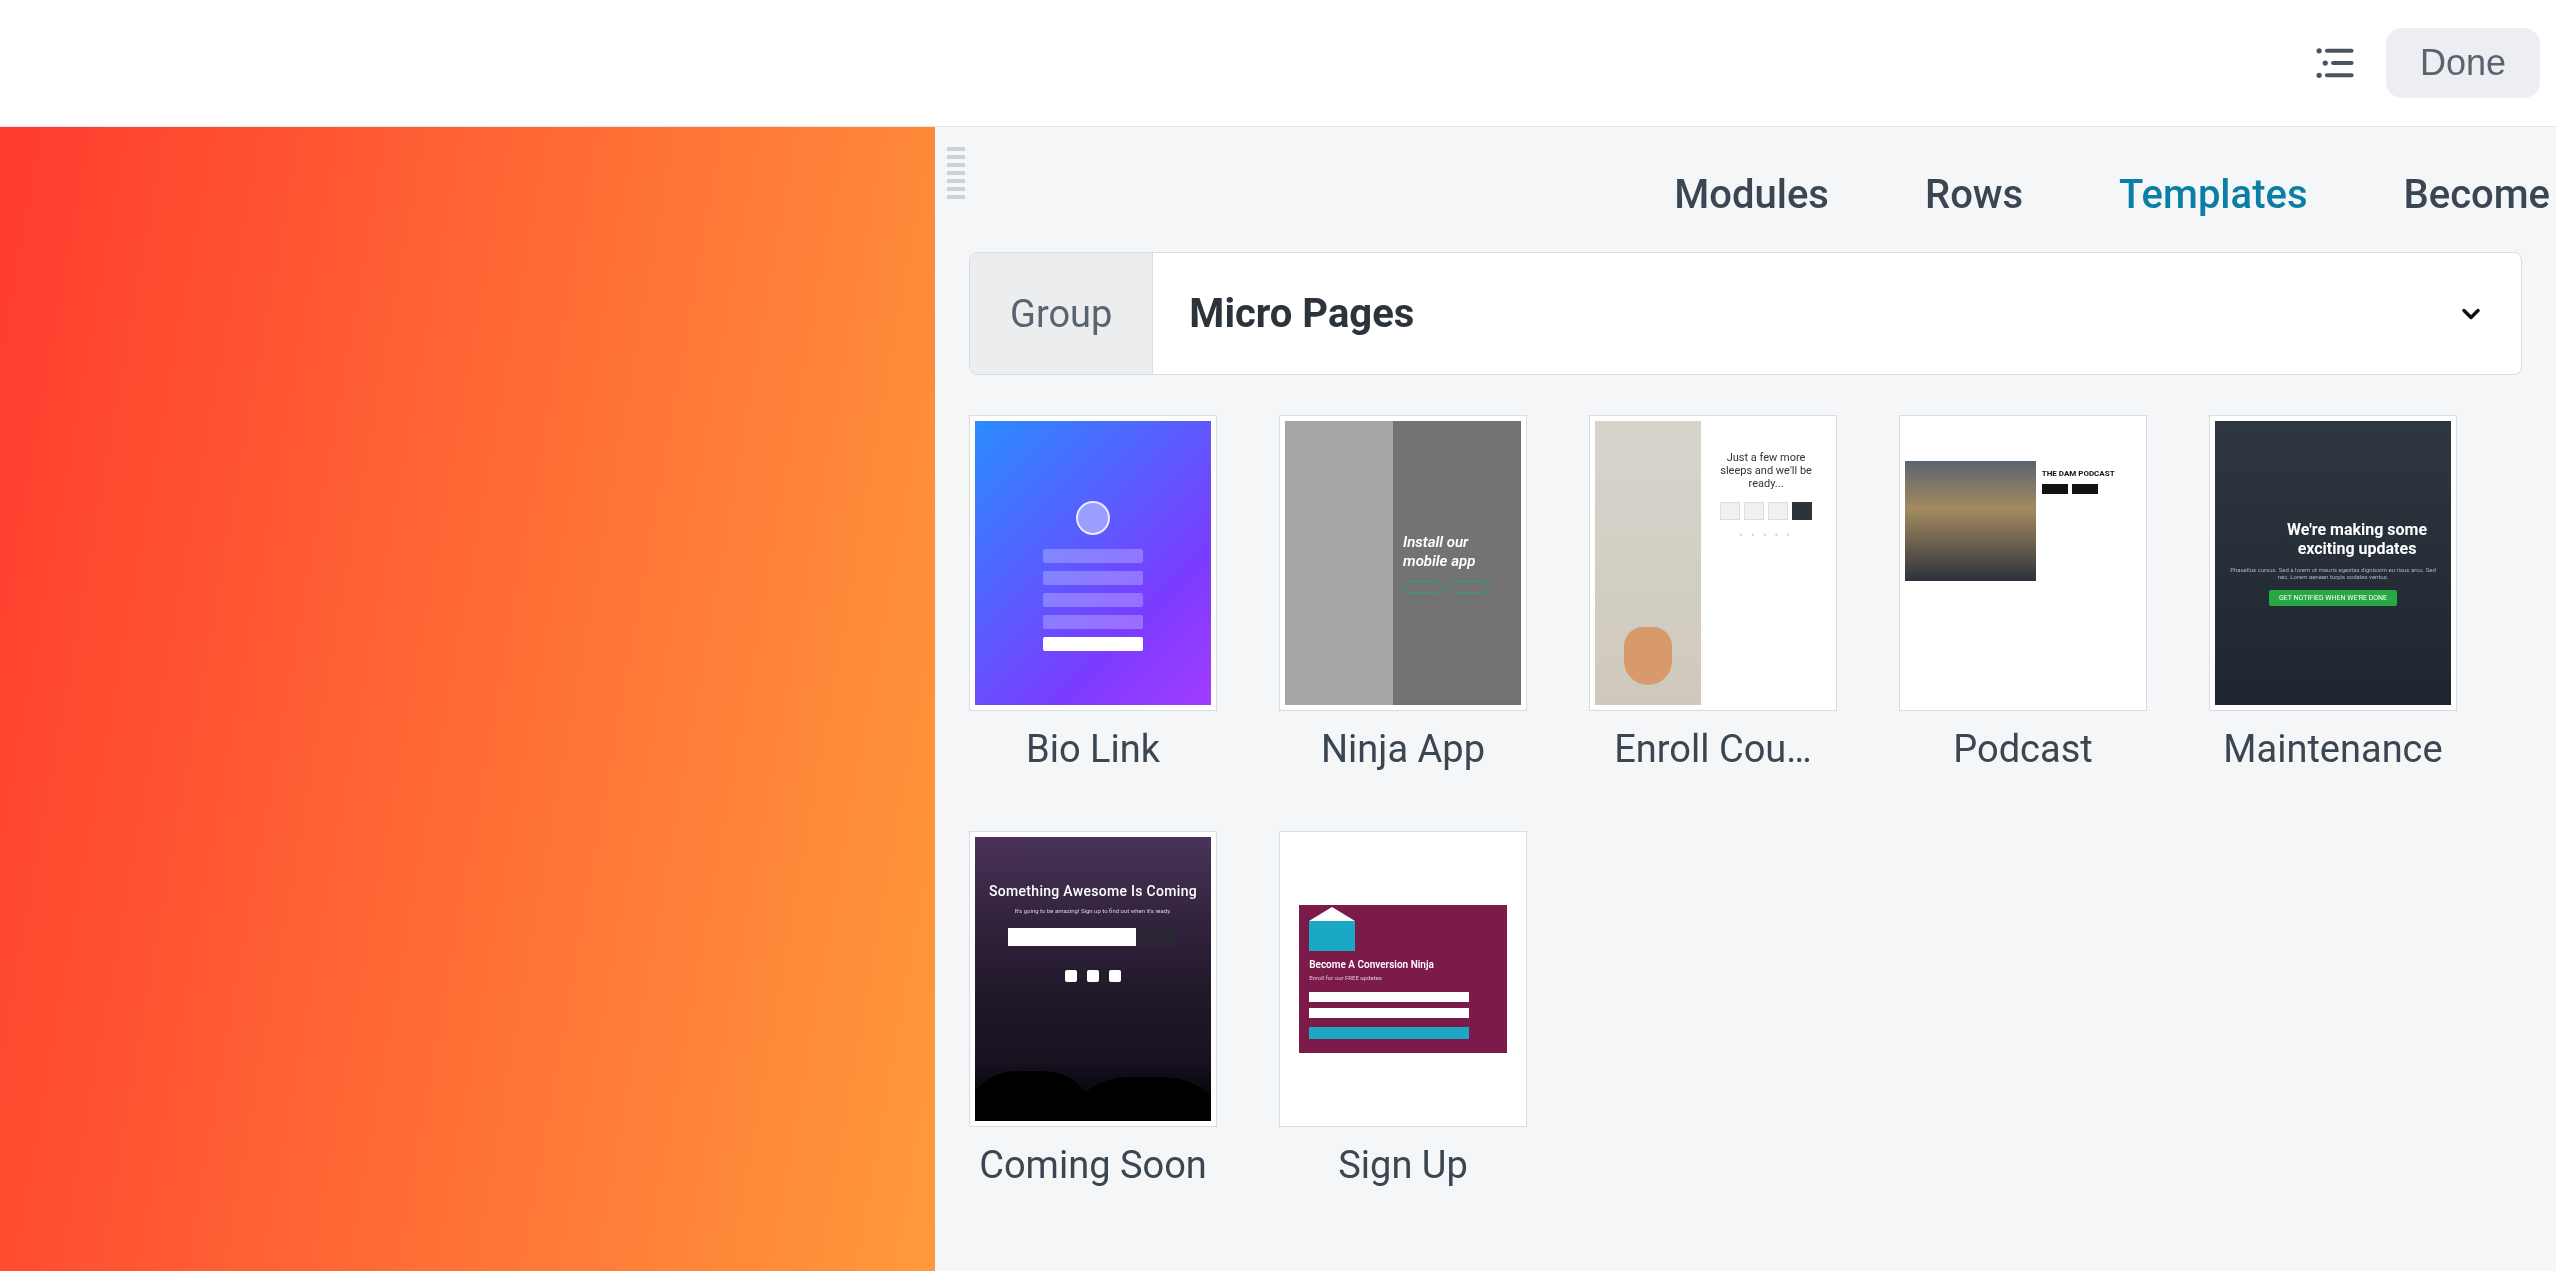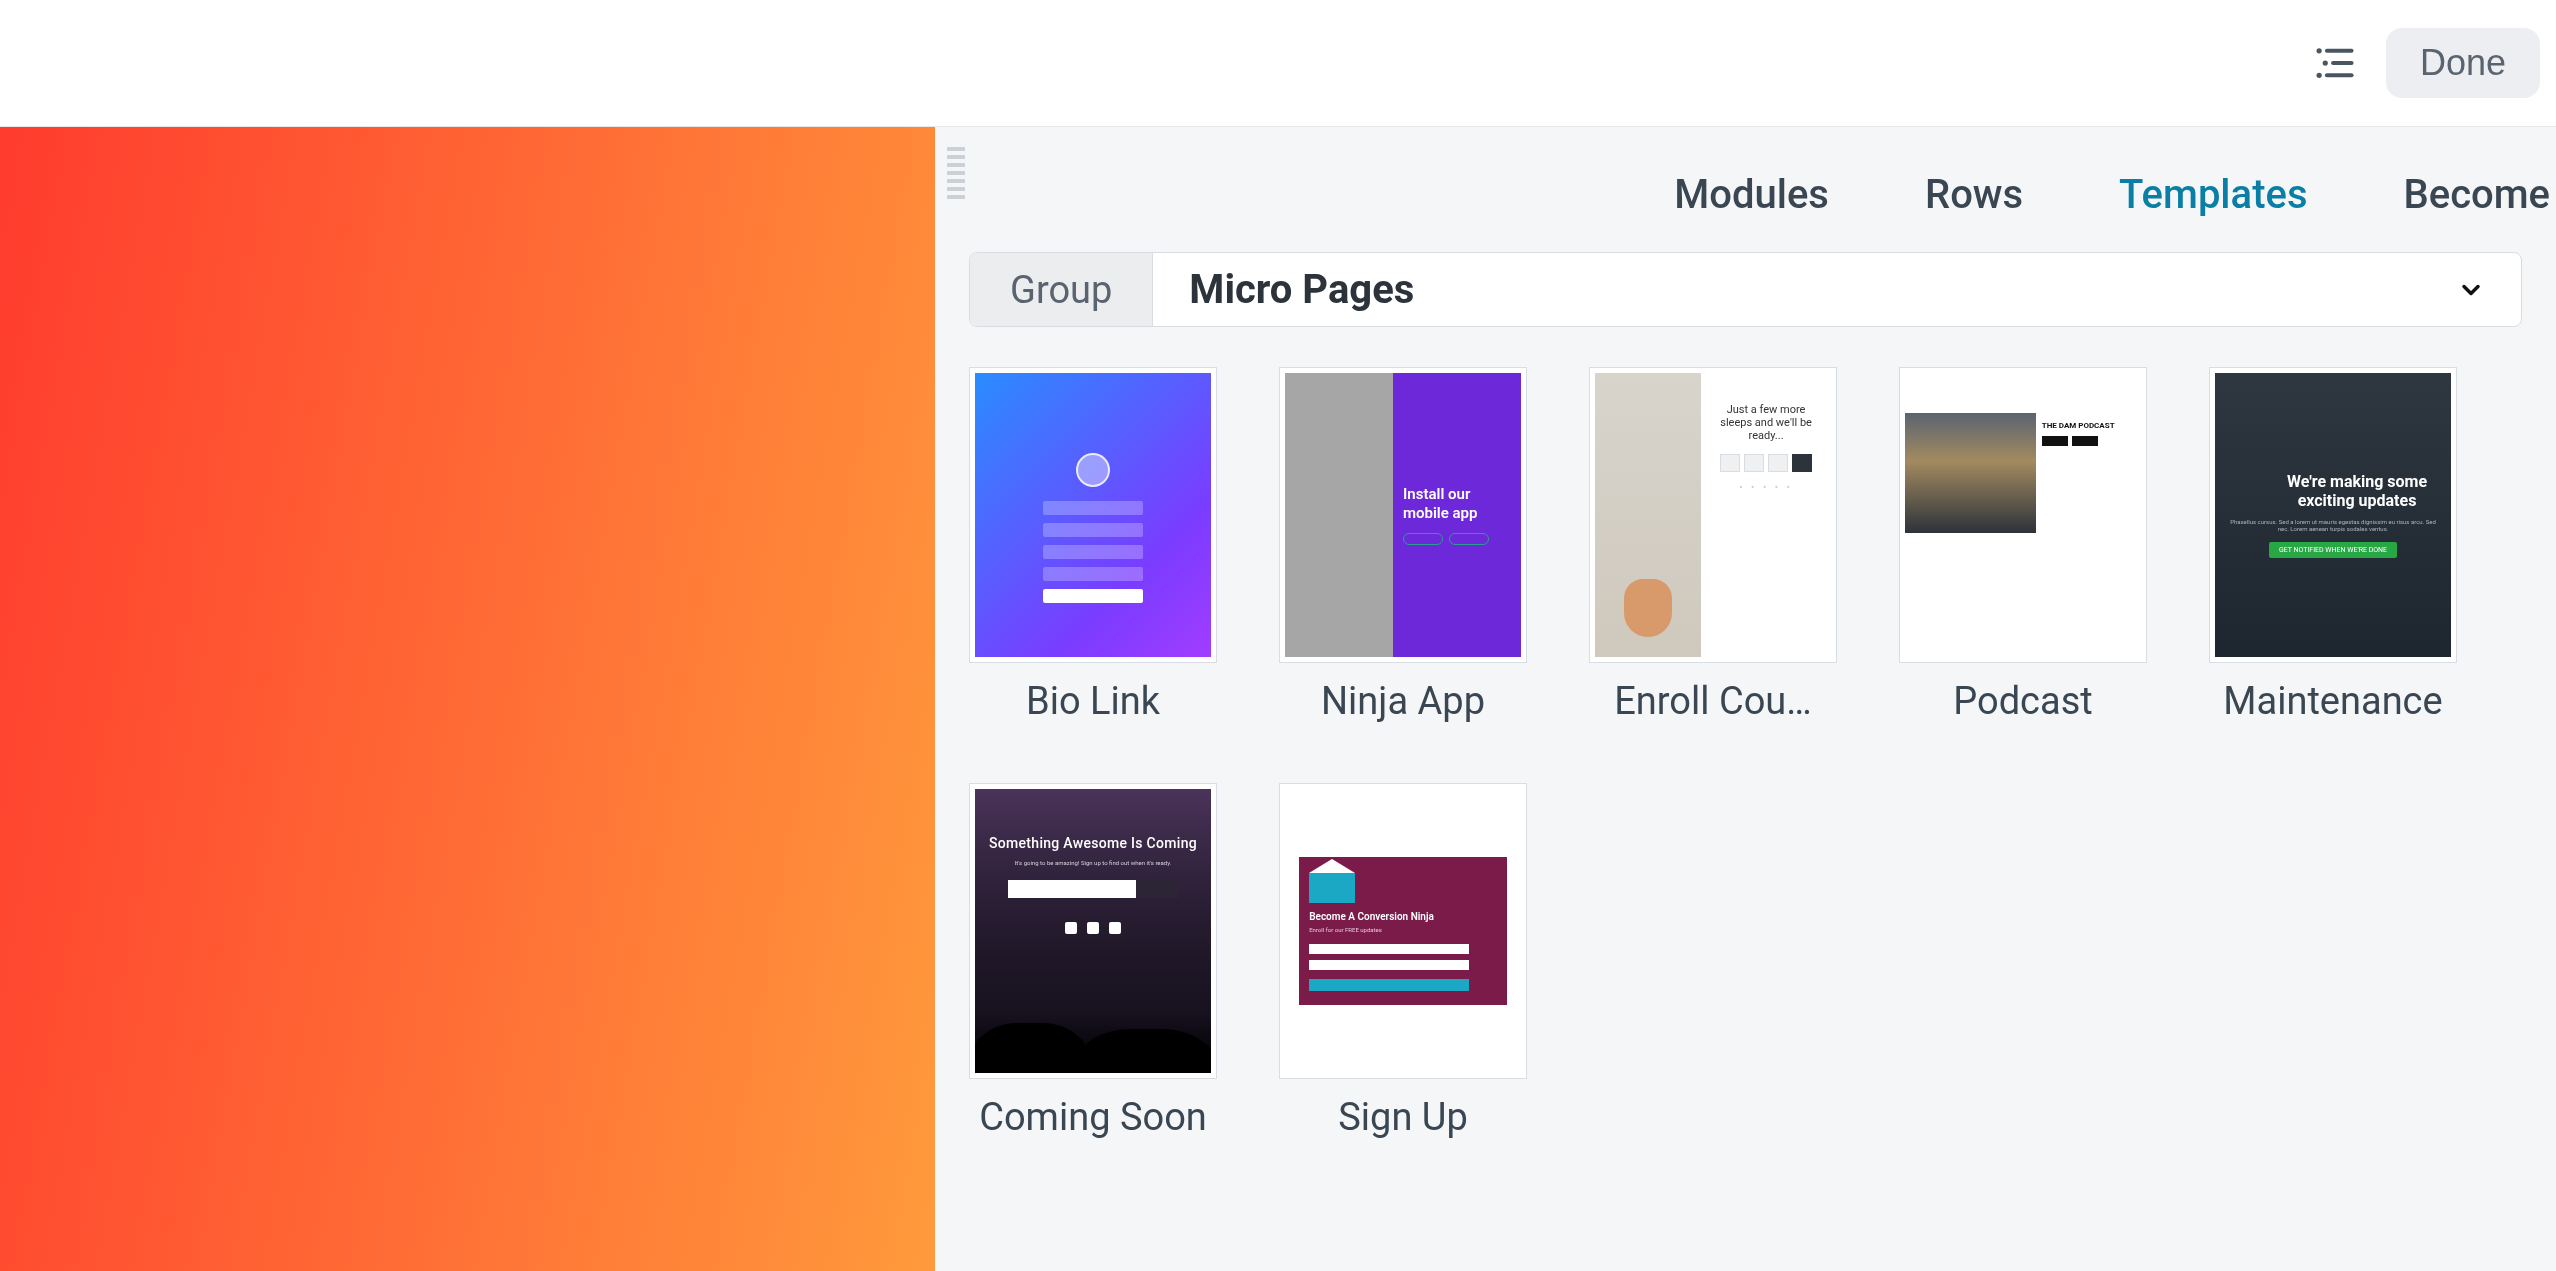--- a/index.html
+++ b/index.html
@@ -18,21 +18,21 @@
 
 .drag-handle { position: absolute; left: 12px; top: 20px; display: flex; flex-direction: column; gap: 4px; }
 .drag-handle span { display: block; width: 18px; height: 4px; background: #cbd1d6; }
 
 
 .tabs { display: flex; justify-content: flex-end; gap: 84px; margin-bottom: 30px; margin-top: 20px; }
 .tab { font-size: 40px; font-weight: 500; color: #3a4652; cursor: pointer; padding: 4px 6px; }
 .tab.active { color: #0a7ea4; }
 
 
-.group-row { margin: 0 34px 40px 34px; display: flex; align-items: stretch; border: 1px solid #d7dde2; border-radius: 8px; background: #fff; height: 75px; overflow: hidden; }
+.group-row { margin: 0 34px 40px 34px; display: flex; align-items: stretch; border: 1px solid #d7dde2; border-radius: 8px; background: #fff; height: 123px; overflow: hidden; }
 .group-label { background: #ecedef; display: flex; align-items: center; justify-content: center; padding: 0 40px; font-size: 38px; color: #5a6470; border-right: 1px solid #d7dde2; }
 .group-value-wrap { flex: 1; display: flex; align-items: center; justify-content: space-between; padding: 0 36px; cursor: pointer; }
 .group-value { font-size: 40px; font-weight: 700; color: #2c333a; }
 .chev { width: 28px; height: 28px; }
 
 
 .grid { display: flex; flex-wrap: wrap; gap: 60px 62px; padding: 0 34px; }
 .card { width: 248px; cursor: pointer; }
 .thumb-outer { border: 1px solid #d7dde2; padding: 5px; background: #fff; }
 .thumb { width: 100%; height: 284px; display: flex; flex-direction: column; align-items: center; justify-content: center; position: relative; overflow: hidden; }
@@ -40,21 +40,21 @@
 
 
 
 .t-biolink { background: linear-gradient(135deg, #2a8cff 0%, #7a3cff 70%, #a23cff 100%); padding-top: 30px; }
 .t-biolink .avatar { width: 34px; height: 34px; border-radius: 50%; background: rgba(255,255,255,.4); border: 2px solid rgba(255,255,255,.8); margin-bottom: 10px; }
 .t-biolink .line { width: 100px; height: 14px; background: rgba(255,255,255,.25); margin: 4px 0; border-radius: 2px; }
 .t-biolink .line.solid { background: #fff; }
 
 .t-phoneapp { flex-direction: row; align-items: stretch; }
 .t-phoneapp .left { flex: 1; background: #a6a6a6; }
-.t-phoneapp .right { flex: 1; background: #6d28d9; color: #fff; display: flex; flex-direction: column; align-items: flex-start; justify-content: center; padding: 10px; }
+.t-phoneapp .right { flex: 1; background: #737373; color: #fff; display: flex; flex-direction: column; align-items: flex-start; justify-content: center; padding: 10px; font-style: italic; }
 .t-phoneapp .title { font-size: 15px; font-weight: 600; line-height: 1.25; margin-bottom: 10px; }
 .t-phoneapp .btns { display: flex; gap: 6px; }
 .t-phoneapp .btns span { display:block; width: 40px; height: 12px; border: 1px solid #2a9d8f; border-radius: 10px; }
 
 .t-launch { background: #fff; flex-direction: row; align-items: stretch; }
 .t-launch .img { width: 45%; background: linear-gradient(180deg,#d8d4cc 0%, #cfc9bd 100%); position: relative; }
 .t-launch .img .pug { position:absolute; bottom:20px; left:50%; transform:translateX(-50%); width: 48px; height: 58px; border-radius: 24px 24px 30px 30px; background: #d89a6a; }
 .t-launch .txt { flex: 1; padding: 30px 10px 10px 10px; font-size: 11px; color: #333; text-align: center; }
 .t-launch .boxes { display:flex; gap:4px; justify-content:center; margin-top:12px; }
 .t-launch .boxes span { display:block; width:20px; height:18px; background:#eef0f2; border:1px solid #d7dde2; }

